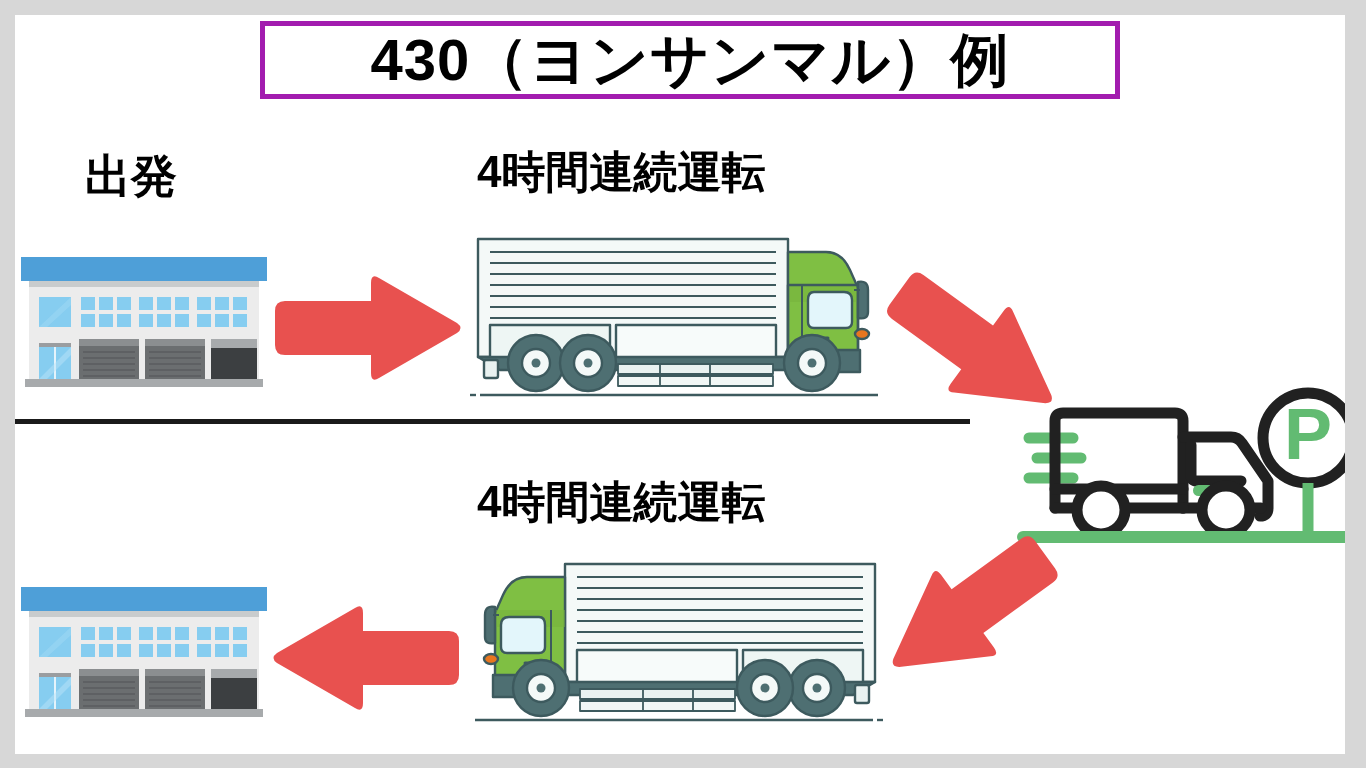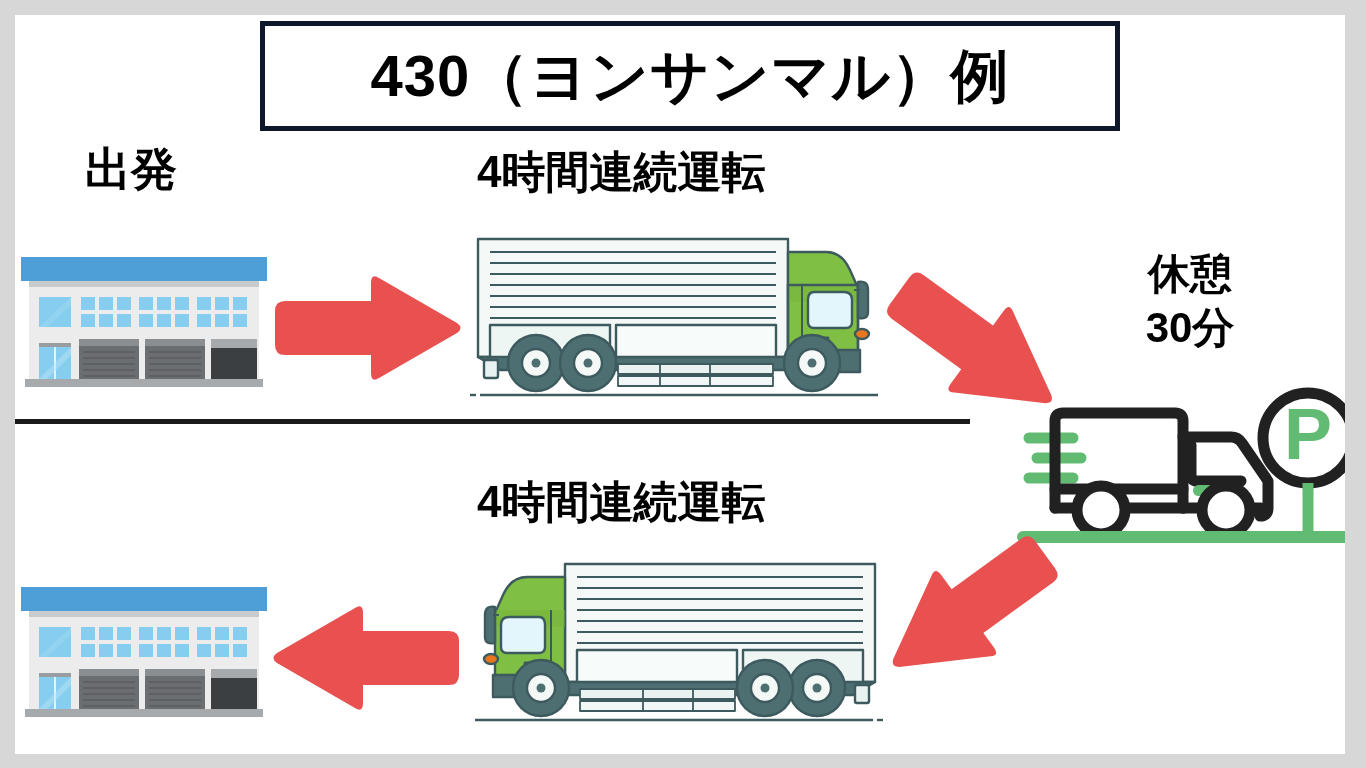--- a/index.html
+++ b/index.html
@@ -31,22 +31,22 @@
     background: #ffffff;
     overflow: hidden;
   }
 
   
   .title-box {
     position: absolute;
     left: 245px;
     top: 6px;
     width: 860px;
-    height: 110px;
-    border: 5px solid #0f172a;
+    height: 78px;
+    border: 5px solid #a21caf;
     background: #ffffff;
     box-sizing: border-box;
     display: flex;
     align-items: center;
     justify-content: center;
   }
   .title-text {
     font-size: 58px;
     font-weight: bold;
     letter-spacing: 1px;
@@ -56,21 +56,21 @@
   }
 
   
   .label {
     position: absolute;
     font-weight: bold;
     color: #000000;
     white-space: nowrap;
     line-height: 1.15;
   }
-  .lbl-depart   { left: 70px;  top: 128px; font-size: 46px; }
+  .lbl-depart   { left: 70px;  top: 135px; font-size: 46px; }
   .lbl-arrive   { left: 70px;  top: 465px; font-size: 46px; }
   .lbl-drive-1  { left: 462px; top: 132px; font-size: 44px; }
   .lbl-drive-2  { left: 462px; top: 462px; font-size: 44px; }
   .lbl-rest {
     left: 1100px; top: 235px;
     font-size: 42px;
     text-align: center;
     width: 150px;
   }
   .lbl-rest .line2 { display:block; margin-top: 6px; }
@@ -116,24 +116,20 @@
 
     <div class="title-box">
       <div class="title-text">430（ヨンサンマル）例</div>
     </div>
 
     <div class="divider"></div>
 
     <div class="label lbl-depart">出発</div>
     <div class="label lbl-drive-1">4時間連続運転</div>
     <div class="label lbl-drive-2">4時間連続運転</div>
-    <div class="label lbl-rest">
-      <span>休憩</span>
-      <span class="line2">30分</span>
-    </div>
 
     <div class="building bld-1">
       <svg viewBox="0 0 258 136" width="258" height="136">
 
         <rect x="6" y="0" width="246" height="24" fill="#4e9fd8"></rect>
         <rect x="14" y="24" width="230" height="6" fill="#c9cccd"></rect>
 
         <rect x="14" y="30" width="230" height="92" fill="#ececec"></rect>
 
         <rect x="24" y="40" width="32" height="30" fill="#86cdf0"></rect>

